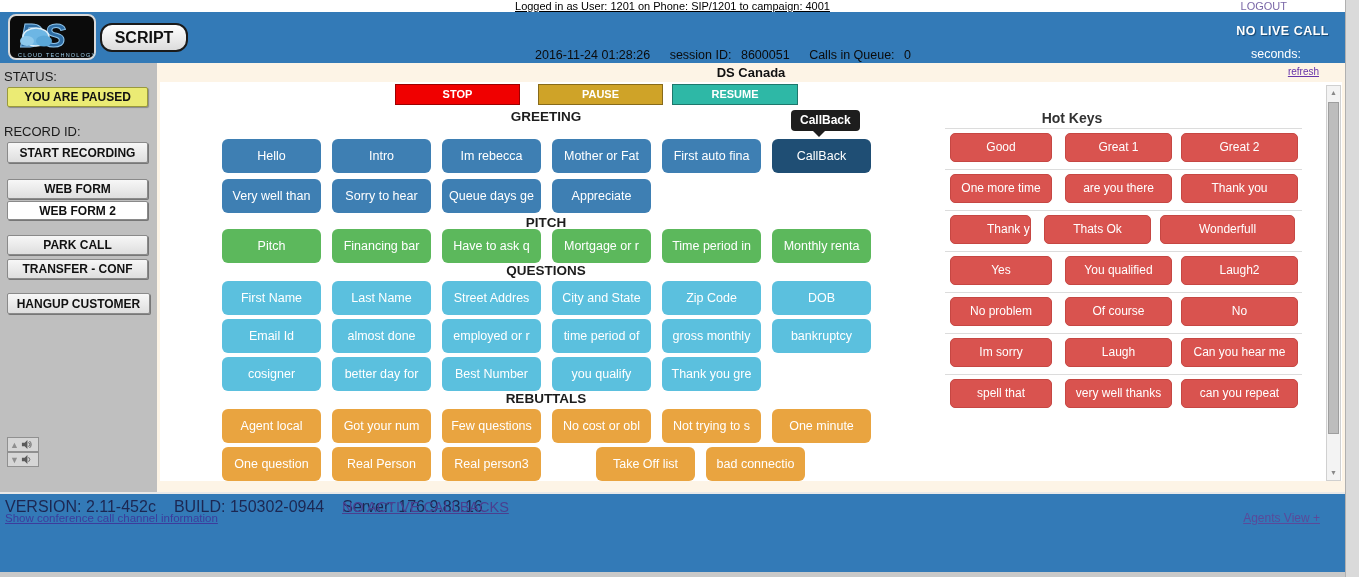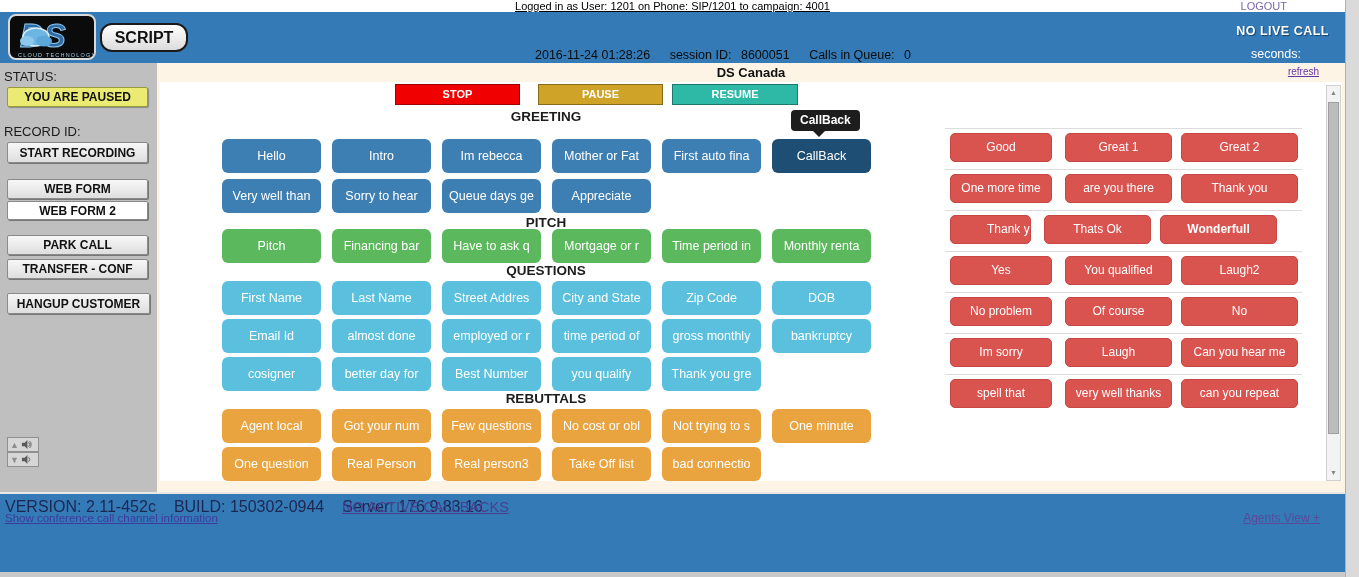--- a/index.html
+++ b/index.html
@@ -226,30 +226,31 @@
             <button class="script-btn-item" style="background: rgb(233, 164, 64);">Got your num</button>
             <button class="script-btn-item" style="background: rgb(233, 164, 64);">Few questions</button>
             <button class="script-btn-item" style="background: rgb(233, 164, 64);">No cost or obl</button>
             <button class="script-btn-item" style="background: rgb(233, 164, 64);">Not trying to s</button>
             <button class="script-btn-item" style="background: rgb(233, 164, 64);">One minute</button>
           </div>
           <div class="btn-row" style="top: 384px;">
             <button class="script-btn-item" style="background: rgb(233, 164, 64);">One question</button>
             <button class="script-btn-item" style="background: rgb(233, 164, 64);">Real Person</button>
             <button class="script-btn-item" style="background: rgb(233, 164, 64);">Real person3</button>
-            <button class="script-btn-item" style="background: rgb(233, 164, 64);">Take Off list</button>
+            <button class="script-btn-item" style="background: rgb(233, 164, 64); margin-left: 44px;">Take Off list</button>
             <button class="script-btn-item" style="background: rgb(233, 164, 64);">bad connectio</button>
           </div>
         </div>
       <div class="tooltip">CallBack</div>
 
+      <div class="hk-title">Hot Keys</div>
       <div id="hotkeys">
           <div class="hk-row" style="top: 65px;"><button class="hk-btn" style="background: rgb(217, 83, 79); width: 102px; margin-right: 13px;">Good</button><button class="hk-btn" style="background: rgb(217, 83, 79); width: 107px; margin-right: 9px;">Great 1</button><button class="hk-btn" style="background: rgb(217, 83, 79); width: 117px; margin-right: 0px;">Great 2</button></div>
           <div class="hk-row" style="top: 106px;"><button class="hk-btn" style="background: rgb(217, 83, 79); width: 102px; margin-right: 13px;">One more time</button><button class="hk-btn" style="background: rgb(217, 83, 79); width: 107px; margin-right: 9px;">are you there</button><button class="hk-btn" style="background: rgb(217, 83, 79); width: 117px; margin-right: 0px;">Thank you</button></div>
-          <div class="hk-row" style="top: 147px;"><button class="hk-btn" style="background: rgb(217, 83, 79); width: 81px; margin-right: 13px; padding-left: 36px;">Thank you 2</button><button class="hk-btn" style="background: rgb(217, 83, 79); width: 107px; margin-right: 9px;">Thats Ok</button><button class="hk-btn" style="background: rgb(217, 83, 79); width: 117px; margin-right: 0px; font-weight: bold;">Wonderfull</button></div>
+          <div class="hk-row" style="top: 147px;"><button class="hk-btn" style="background: rgb(217, 83, 79); width: 81px; margin-right: 13px; padding-left: 36px;">Thank you 2</button><button class="hk-btn" style="background: rgb(217, 83, 79); width: 107px; margin-right: 9px;">Thats Ok</button><button class="hk-btn" style="background: rgb(217, 83, 79); width: 135px; margin-right: 0px;">Wonderfull</button></div>
           <div class="hk-row" style="top: 188px;"><button class="hk-btn" style="background: rgb(217, 83, 79); width: 102px; margin-right: 13px;">Yes</button><button class="hk-btn" style="background: rgb(217, 83, 79); width: 107px; margin-right: 9px;">You qualified</button><button class="hk-btn" style="background: rgb(217, 83, 79); width: 117px; margin-right: 0px;">Laugh2</button></div>
           <div class="hk-row" style="top: 229px;"><button class="hk-btn" style="background: rgb(217, 83, 79); width: 102px; margin-right: 13px;">No problem</button><button class="hk-btn" style="background: rgb(217, 83, 79); width: 107px; margin-right: 9px;">Of course</button><button class="hk-btn" style="background: rgb(217, 83, 79); width: 117px; margin-right: 0px;">No</button></div>
           <div class="hk-row" style="top: 270px;"><button class="hk-btn" style="background: rgb(217, 83, 79); width: 102px; margin-right: 13px;">Im sorry</button><button class="hk-btn" style="background: rgb(217, 83, 79); width: 107px; margin-right: 9px;">Laugh</button><button class="hk-btn" style="background: rgb(217, 83, 79); width: 117px; margin-right: 0px;">Can you hear me</button></div>
           <div class="hk-row" style="top: 311px;"><button class="hk-btn" style="background: rgb(217, 83, 79); width: 102px; margin-right: 13px;">spell that</button><button class="hk-btn" style="background: rgb(217, 83, 79); width: 107px; margin-right: 9px;">very well thanks</button><button class="hk-btn" style="background: rgb(217, 83, 79); width: 117px; margin-right: 0px;">can you repeat</button></div>
         </div>
 
       <div class="scrollbar">
         <div class="sb-arrow up">▲</div>
         <div class="sb-thumb"></div>
         <div class="sb-arrow down">▼</div>

